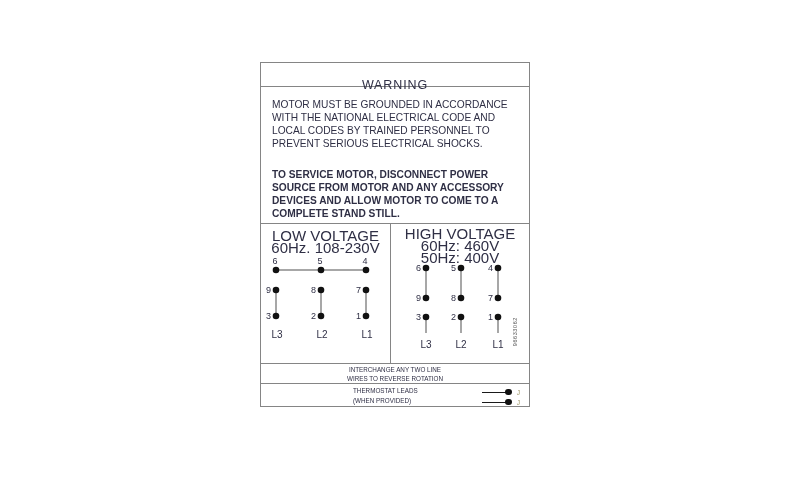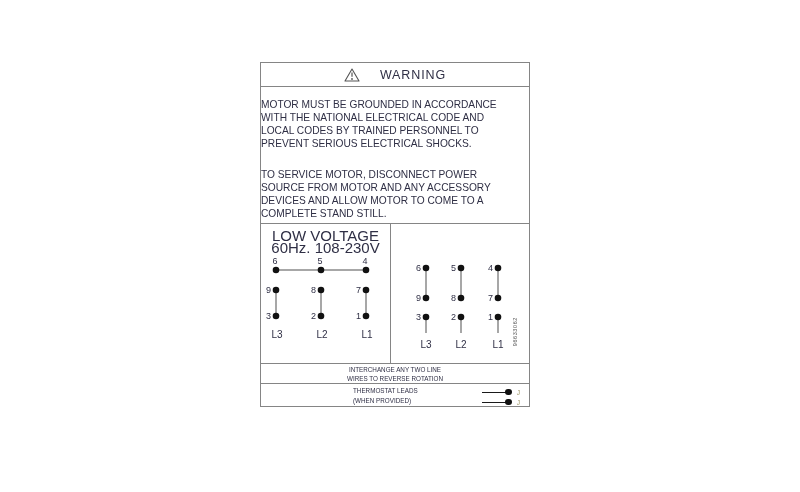--- a/index.html
+++ b/index.html
@@ -10,28 +10,28 @@
     color:#2f2f45;
   }
   .label{
     position:absolute;left:260px;top:62px;width:268px;height:343px;
     border:1px solid #858585;background:#fff;
   }
   
   .hdr{
     position:absolute;top:0;left:0;right:0;height:23px;
     border-bottom:1px solid #858585;
-    display:flex;align-items:center;justify-content:center;gap:20px;
+    display:flex;align-items:center;justify-content:center;gap:20px;flex-direction:column;
   }
   .hdr .ttl{font-size:12.5px;letter-spacing:0.9px;}
   
-  .txt{position:absolute;top:24px;left:0;right:5px;}
+  .txt{position:absolute;top:24px;left:11px;right:5px;}
   .para{font-size:10.2px;line-height:13px;white-space:pre-line;}
   .para.p1{margin-top:11px;}
-  .para.p2{margin-top:18px;}
+  .para.p2{margin-top:18px;font-weight:bold;}
   
   .volt{
     position:absolute;top:160px;left:0;right:0;height:139px;
     border-top:1px solid #858585;display:flex;
   }
   .lowcell{width:129px;border-right:1px solid #858585;position:relative;}
   .highcell{flex:1;position:relative;}
   .vt{text-align:center;font-size:15px;line-height:12px;}
   .lowcell .vt{margin-top:6px;}
   .highcell .vt{margin-top:4px;}
@@ -113,20 +113,25 @@
           <circle cx="105" cy="18" r="3.3" fill="#111111"></circle>
           <circle cx="105" cy="38" r="3.3" fill="#111111"></circle>
           <circle cx="105" cy="64" r="3.3" fill="#111111"></circle>
           <text x="104" y="12" text-anchor="middle" font-size="9" fill="#2f2f45" font-family="&quot;Liberation Sans&quot;, sans-serif">4</text>
           <text x="100" y="41" text-anchor="end" font-size="9" fill="#2f2f45" font-family="&quot;Liberation Sans&quot;, sans-serif">7</text>
           <text x="100" y="67" text-anchor="end" font-size="9" fill="#2f2f45" font-family="&quot;Liberation Sans&quot;, sans-serif">1</text>
           <text x="106" y="86" text-anchor="middle" font-size="10" fill="#2f2f45" font-family="&quot;Liberation Sans&quot;, sans-serif">L1</text>
         </svg>
     </div>
     <div class="highcell">
+      <div class="vt">
+        <div>HIGH VOLTAGE</div>
+        <div>60Hz: 460V</div>
+        <div>50Hz: 400V</div>
+      </div>
       <svg id="highDiag" class="diag" width="138" height="95">
           <line x1="35" y1="7" x2="35" y2="37" stroke="#8a8a8a" stroke-width="1.5"></line>
           <line x1="35" y1="56" x2="35" y2="72" stroke="#8a8a8a" stroke-width="1.5"></line>
           <circle cx="35" cy="7" r="3.3" fill="#111111"></circle>
           <circle cx="35" cy="37" r="3.3" fill="#111111"></circle>
           <circle cx="35" cy="56" r="3.3" fill="#111111"></circle>
           <text x="30" y="10" text-anchor="end" font-size="9" fill="#2f2f45" font-family="&quot;Liberation Sans&quot;, sans-serif">6</text>
           <text x="30" y="40" text-anchor="end" font-size="9" fill="#2f2f45" font-family="&quot;Liberation Sans&quot;, sans-serif">9</text>
           <text x="30" y="59" text-anchor="end" font-size="9" fill="#2f2f45" font-family="&quot;Liberation Sans&quot;, sans-serif">3</text>
           <text x="35" y="87" text-anchor="middle" font-size="10" fill="#2f2f45" font-family="&quot;Liberation Sans&quot;, sans-serif">L3</text>

